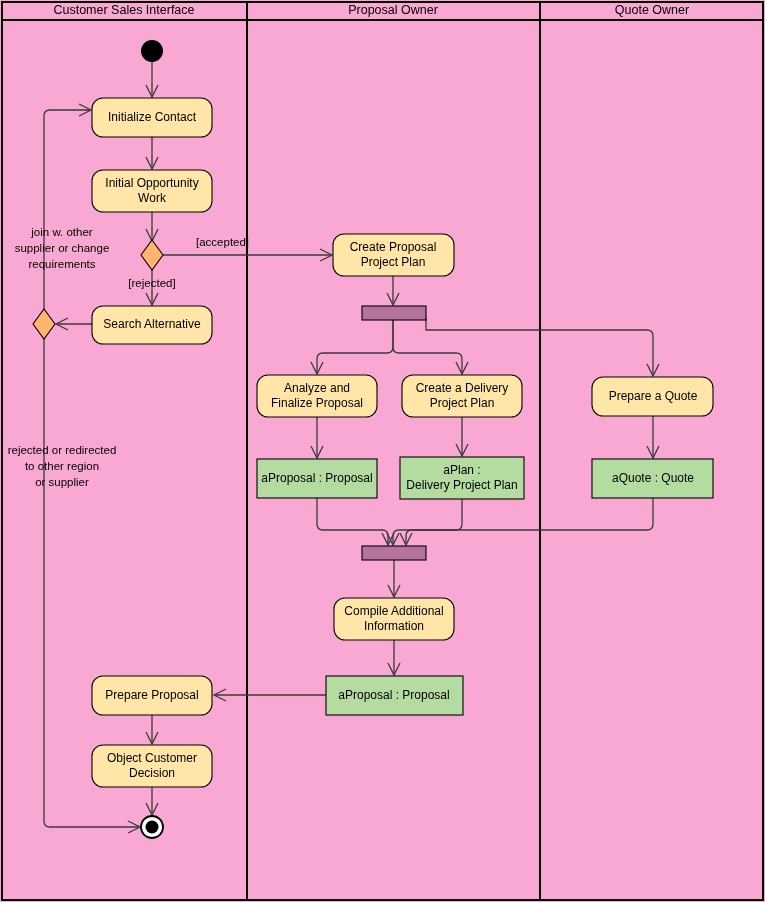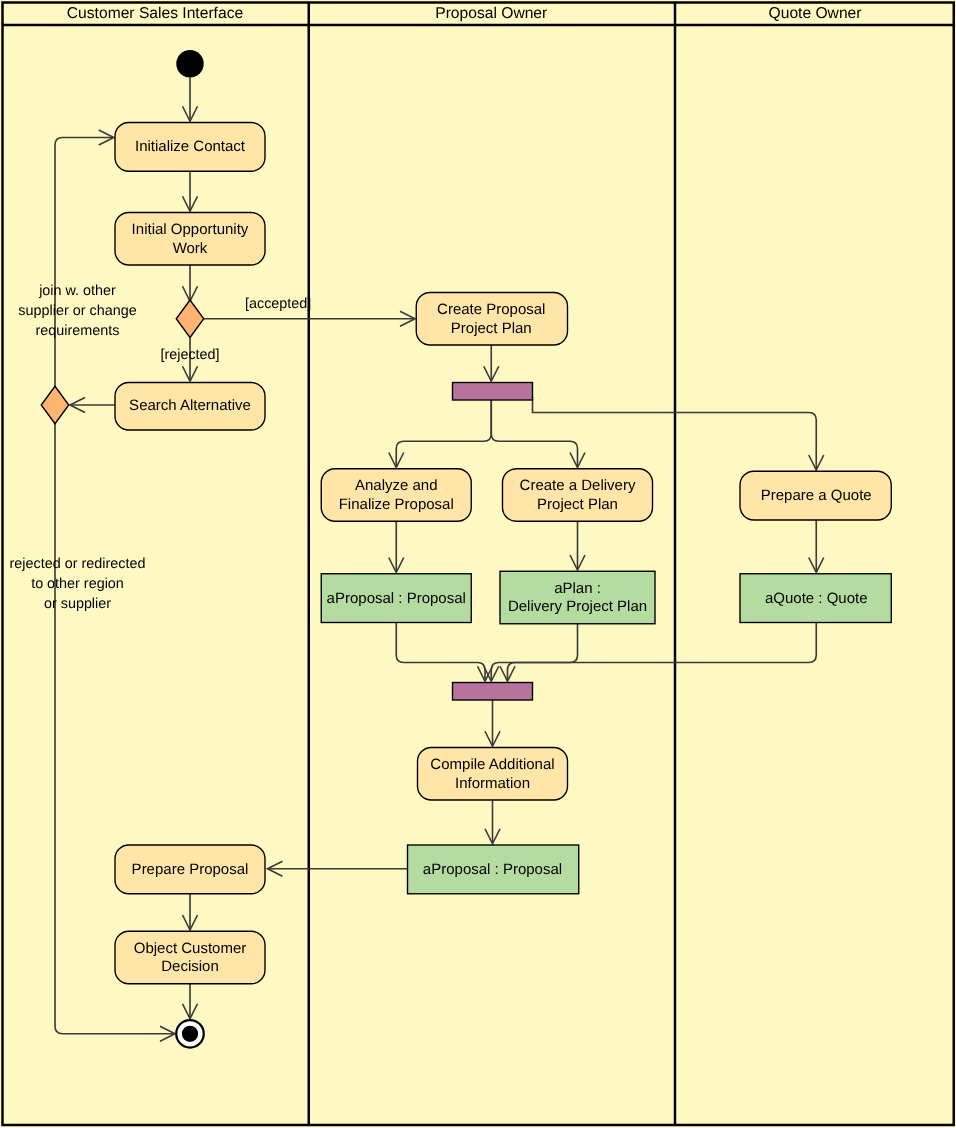--- a/index.html
+++ b/index.html
@@ -7,21 +7,21 @@
     padding: 0;
     background: #ffffff;
   }
   body {
     font-family: "Liberation Sans", sans-serif;
   }
   #diagram-root {
     position: relative;
     width: 765px;
     height: 902px;
-    background: #fef9c3;
+    background: #f9a8d4;
     overflow: hidden;
   }
   svg#canvas {
     position: absolute;
     left: 0;
     top: 0;
     width: 765px;
     height: 902px;
   }
   .lane-title {

